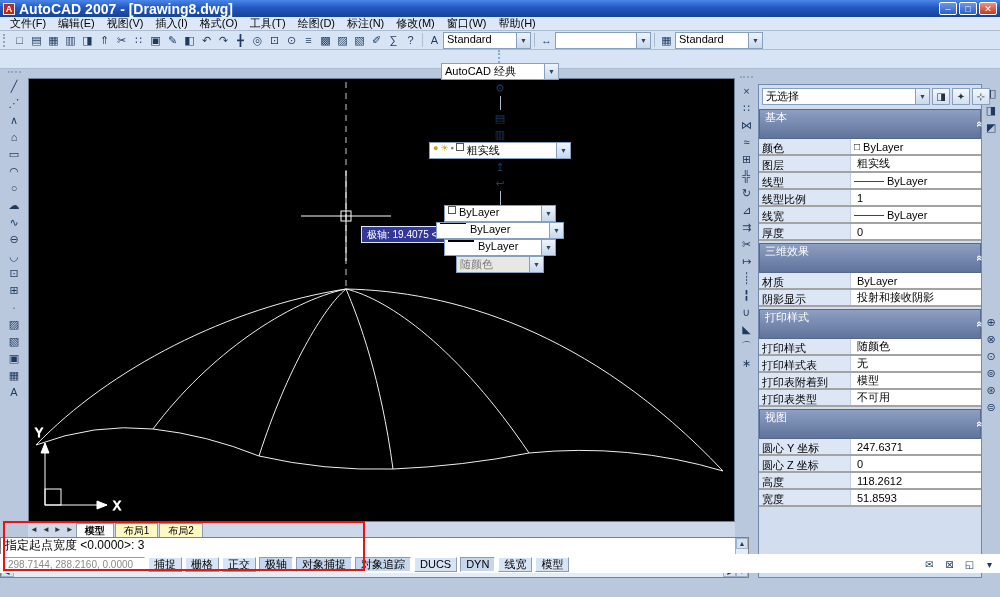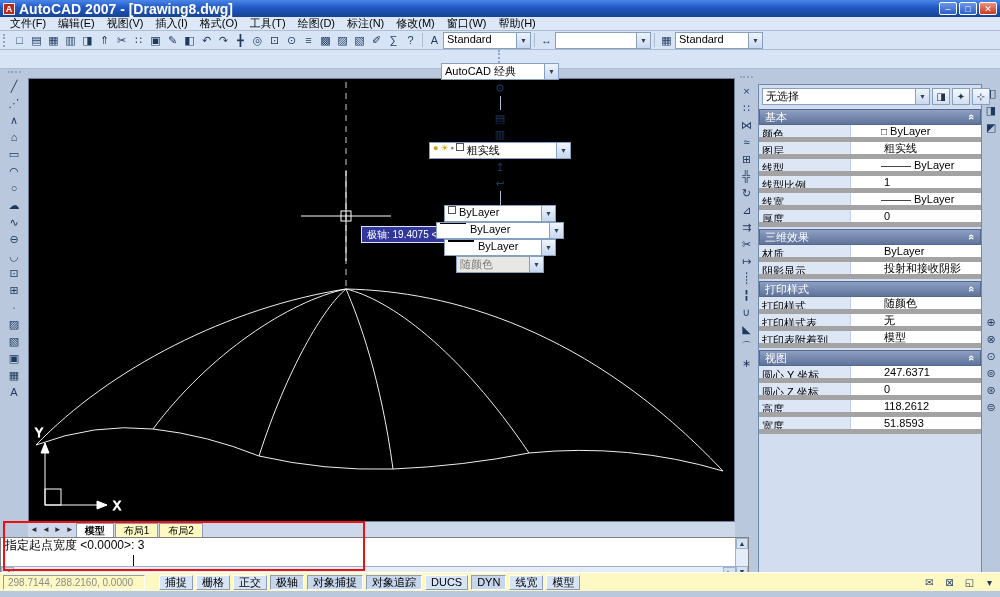--- a/index.html
+++ b/index.html
@@ -83,32 +83,32 @@
   .red-box{position:absolute;left:3px;top:521px;width:362px;height:50px;border:2px solid #ee1111;
     z-index:40;pointer-events:none;}
 
   
   .props{position:absolute;left:758px;top:84px;width:224px;height:494px;background:#d2ddf0;
     border:1px solid #7189ad;z-index:5;font-size:11px;}
   .props-top{display:flex;align-items:center;padding:3px 3px 2px 3px;gap:2px;}
   .props-top .combo{width:168px;}
   .pbtn{width:18px;height:17px;border:1px solid #86a0c0;background:linear-gradient(#f4f8fd,#d3e0f1);
     font-size:10px;line-height:15px;text-align:center;color:#234;}
-  .phead{height:16px;background:linear-gradient(#8d9fc2,#60739a);color:#fff;display:flex;
-    align-items:center;padding:0 5px;margin-top:2px;border:1px solid #55688e;}
+  .phead{height:30px;background:linear-gradient(#8d9fc2,#60739a);color:#fff;display:flex;
+    padding:0 5px;margin-top:2px;border:1px solid #55688e;}
   .chev{margin-left:auto;display:inline-block;transform:rotate(90deg);font-weight:bold;font-size:11px;}
-  .prow{display:flex;height:17px;border-bottom:5px solid #a3a3a3;background:#fff;gap:27px;}
+  .prow{display:flex;height:17px;border-bottom:2px solid #a3a3a3;background:#fff;}
   .plabel{width:92px;background:#dce6f5;border-right:1px solid #c2cfe4;padding:2px 3px;
     white-space:nowrap;overflow:hidden;flex:0 0 auto;}
   .pvalue{flex:1;padding:2px 3px;white-space:nowrap;overflow:hidden;display:flex;align-items:center;gap:3px;}
   .pfx{font-style:normal;font-size:10px;}
 
   
-  .statusbar{position:absolute;left:0;top:572px;width:1000px;height:19px;background:#fef9c3;
-    border-top:1px solid #fff;display:flex;align-items:center;font-size:11px;padding:0 3px;gap:14px;z-index:10;}
+  .statusbar{position:absolute;left:0;top:554px;width:1000px;height:19px;background:#ffffff;
+    border-top:1px solid #fff;display:flex;align-items:center;font-size:11px;padding:0 3px;gap:3px;z-index:10;}
   .coords{width:142px;height:15px;border:1px solid;border-color:#8d9cb4 #fff #fff #8d9cb4;
     color:#8a8a8a;font-size:10px;line-height:13px;padding:0 4px;white-space:nowrap;overflow:hidden;flex:0 0 auto;}
   .sbtn{height:15px;border:1px solid;border-color:#fff #8d9cb4 #8d9cb4 #fff;padding:0 5px;
     line-height:13px;background:#d7e4f5;white-space:nowrap;flex:0 0 auto;}
   .sbtn.pressed{border-color:#8d9cb4 #fff #fff #8d9cb4;background:#c6d6ec;}
   .sb-right{margin-left:auto;display:flex;gap:5px;align-items:center;}
   .sb-right .tbi{width:15px;height:15px;line-height:14px;font-size:10px;}
 </style>
 </head>
 <body>
@@ -473,20 +473,27 @@
           <span>无</span>
         </span>
     </div>
       <div class="prow">
       <span class="plabel">打印表附着到</span>
       <span class="pvalue">
           <i class="pfx"></i>
           <span>模型</span>
         </span>
     </div>
+      <div class="prow">
+      <span class="plabel">打印表类型</span>
+      <span class="pvalue">
+          <i class="pfx"></i>
+          <span>不可用</span>
+        </span>
+    </div>
     </div>
 
   <div class="phead">
     <span>视图</span>
     <span class="chev">«</span>
   </div>
   <div>
 
       <div class="prow">
       <span class="plabel">圆心 Y 坐标</span>

